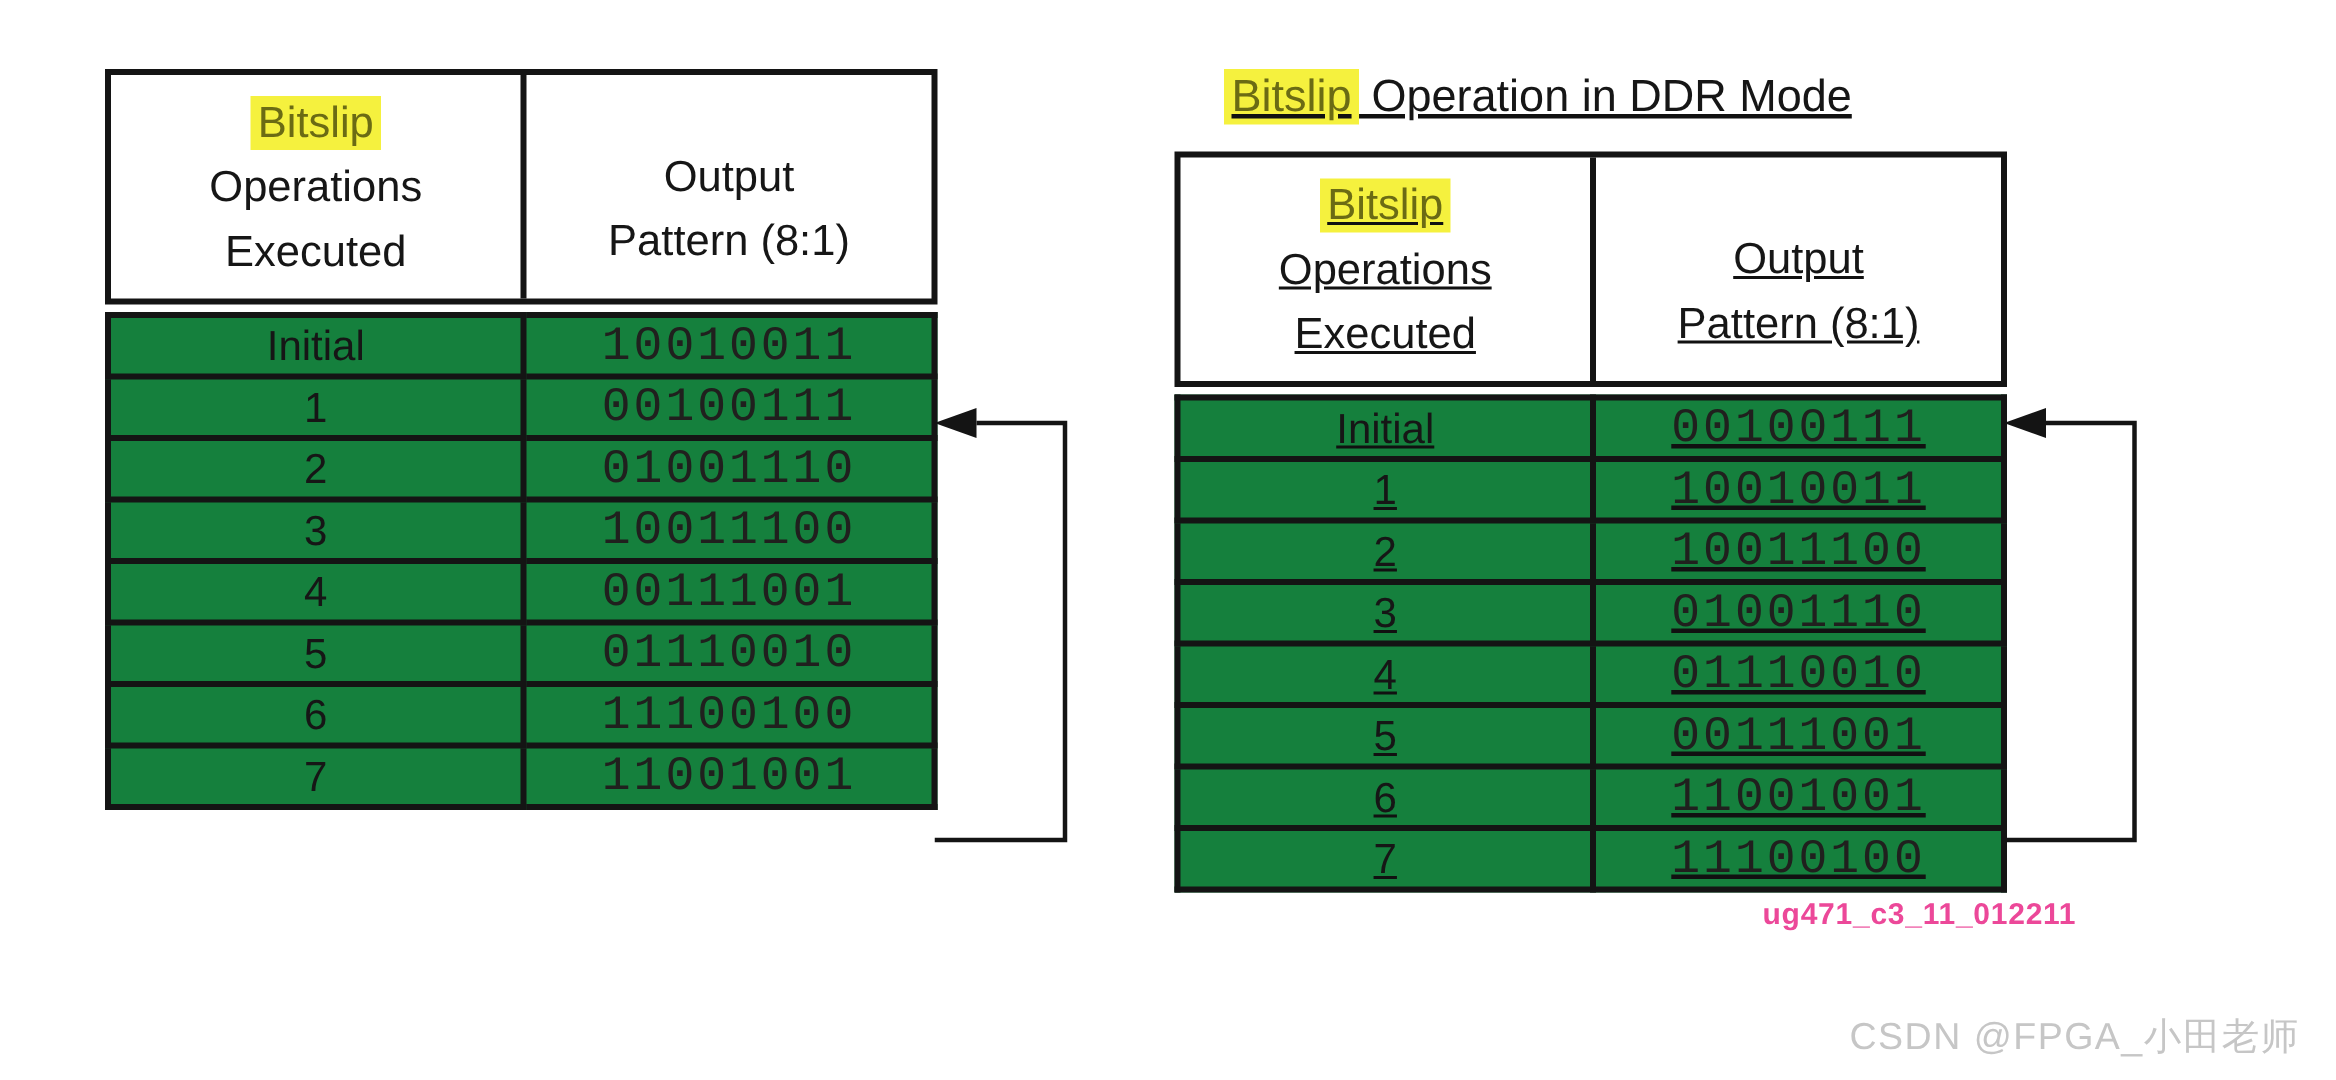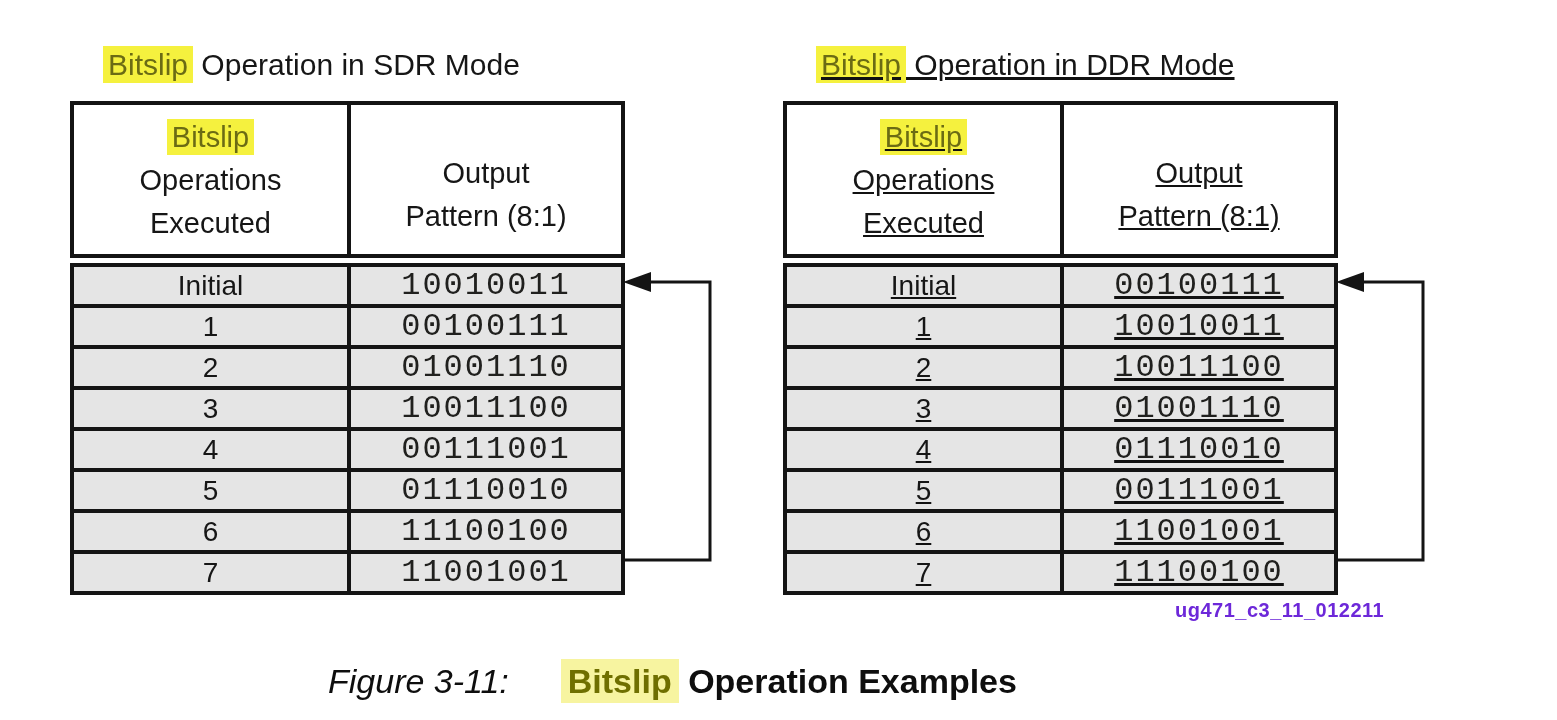--- a/index.html
+++ b/index.html
@@ -31,62 +31,59 @@
     display:flex; width:555px; height:157px; box-sizing:border-box;
     border:4px solid #141414; background:#fff;
   }
   .hcell { text-align:center; font-size:29px; line-height:43px; padding-top:11px; color:#161616; }
   .hcell-left  { width:277px; box-sizing:border-box; border-right:4px solid #141414; }
   .hcell-right { flex:1;margin-top:36px; }
 
   
   .data-table {
     border-collapse:collapse; width:555px; margin-top:5px;
-    table-layout:fixed; background:#e5e5e5;
+    table-layout:fixed; background:#15803d;
   }
   .data-table td {
     border:4px solid #141414; height:35px; text-align:center;
     vertical-align:middle; padding:0;
   }
   td.lbl { width:273px; font-size:28px; color:#161616; }
   td.bin {
     font-family:"Liberation Mono", monospace; font-size:32px;
     letter-spacing:2px; color:#20201e;
   }
 
   
   .loop-arrow { position:absolute; top:264px; }
   #arrow-sdr { left:623px; }
   #arrow-ddr { left:1336px; }
 
   
   #doc-ref {
     position:absolute; left:1175px; top:599px;
-    font-size:20px; font-weight:bold; color:#6d28d9; letter-spacing:0.5px;
+    font-size:20px; font-weight:bold; color:#ec4899; letter-spacing:0.5px;
   }
   #caption {
     position:absolute; left:328px; top:662px; white-space:nowrap;
     font-size:34px; color:#0e0e0e;
   }
   #caption .cap-prefix { font-style:italic; margin-right:52px; }
   #caption .cap-rest, #caption .hl-soft { font-weight:bold; }
   #watermark {
     position:absolute; left:1233px; top:674px; white-space:nowrap;
     font-size:25px; color:#c6c6c6; letter-spacing:1px;
   }
 </style>
 </head>
 <body>
 
 <div id="page">
 
   <div class="fig-group" id="group-sdr">
-    <div class="tbl-title">
-      <span class="hl-strong">Bitslip</span><span> Operation in SDR Mode</span>
-    </div>
 
     <div class="tbl-header">
       <div class="hcell hcell-left">
         <div><span class="hl-strong">Bitslip</span></div>
         <div>Operations</div>
         <div>Executed</div>
       </div>
       <div class="hcell hcell-right">
         <div>Output</div>
         <div>Pattern (8:1)</div>
@@ -190,18 +187,16 @@
     <path d="M 0 296 H 87 V 18 H 28" fill="none" stroke="#141414" stroke-width="3"></path>
     <polygon points="0,18 28,8 28,28" fill="#141414"></polygon>
   </svg>
   <svg class="loop-arrow" id="arrow-ddr" width="95" height="305" viewBox="0 0 95 305">
     <path d="M 0 296 H 87 V 18 H 28" fill="none" stroke="#141414" stroke-width="3"></path>
     <polygon points="0,18 28,8 28,28" fill="#141414"></polygon>
   </svg>
 
   <div id="doc-ref">ug471_c3_11_012211</div>
 
-  <div id="caption">
-    <span class="cap-prefix">Figure 3-11:</span><span class="hl-soft">Bitslip</span><span class="cap-rest"> Operation Examples</span>
-  </div>
-
+
+  <div id="watermark">CSDN @FPGA_小田老师</div>
 
 </div>
 
 </body></html>

